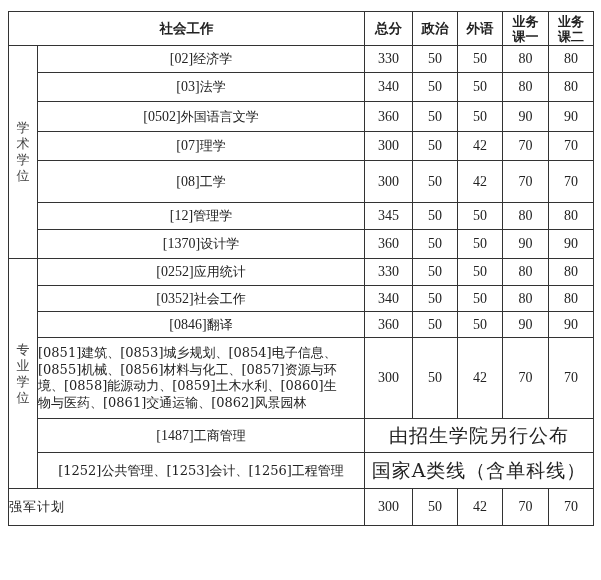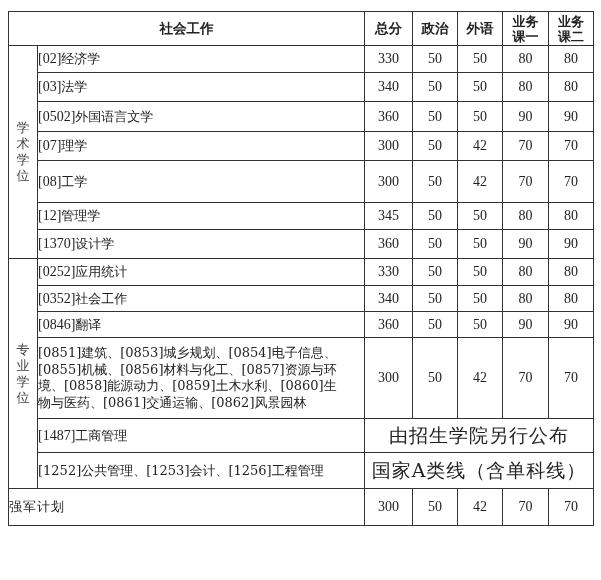--- a/index.html
+++ b/index.html
@@ -9,21 +9,21 @@
       position: absolute; left: 8px; top: 11px;
       width: 585px; border-collapse: collapse; table-layout: fixed;
       font-size: 13px;
     }
     table.score td, table.score th {
       border: 1px solid #333; padding: 0; vertical-align: middle;
     }
     th { font-weight: bold; font-size: 13.5px; text-align: center; }
     th.two-line { line-height: 15px; font-size: 13px; }
     td.num { text-align: center; font-family: "Liberation Serif", serif; font-size: 14px; }
-    td.name { padding-left: 6px; }
+    td.name { padding-left: 6px; text-align: center; }
     td.name .code { font-family: "Liberation Serif", serif; font-size: 14px; }
     td.group { text-align: center; width: 29px; line-height: 16px; font-size: 13px; color: #444; }
     td.multi { padding-left: 6px; line-height: 16.5px; font-size: 13px; }
     td.merged { text-align: center; font-size: 19px; letter-spacing: 1px; }
     td.plan { padding-left: 8px; font-size: 13px; letter-spacing: 1px; }
     td.plan-desc { padding-left: 8px; font-size: 13px; }
   </style>
 </head>
 <body>
 

